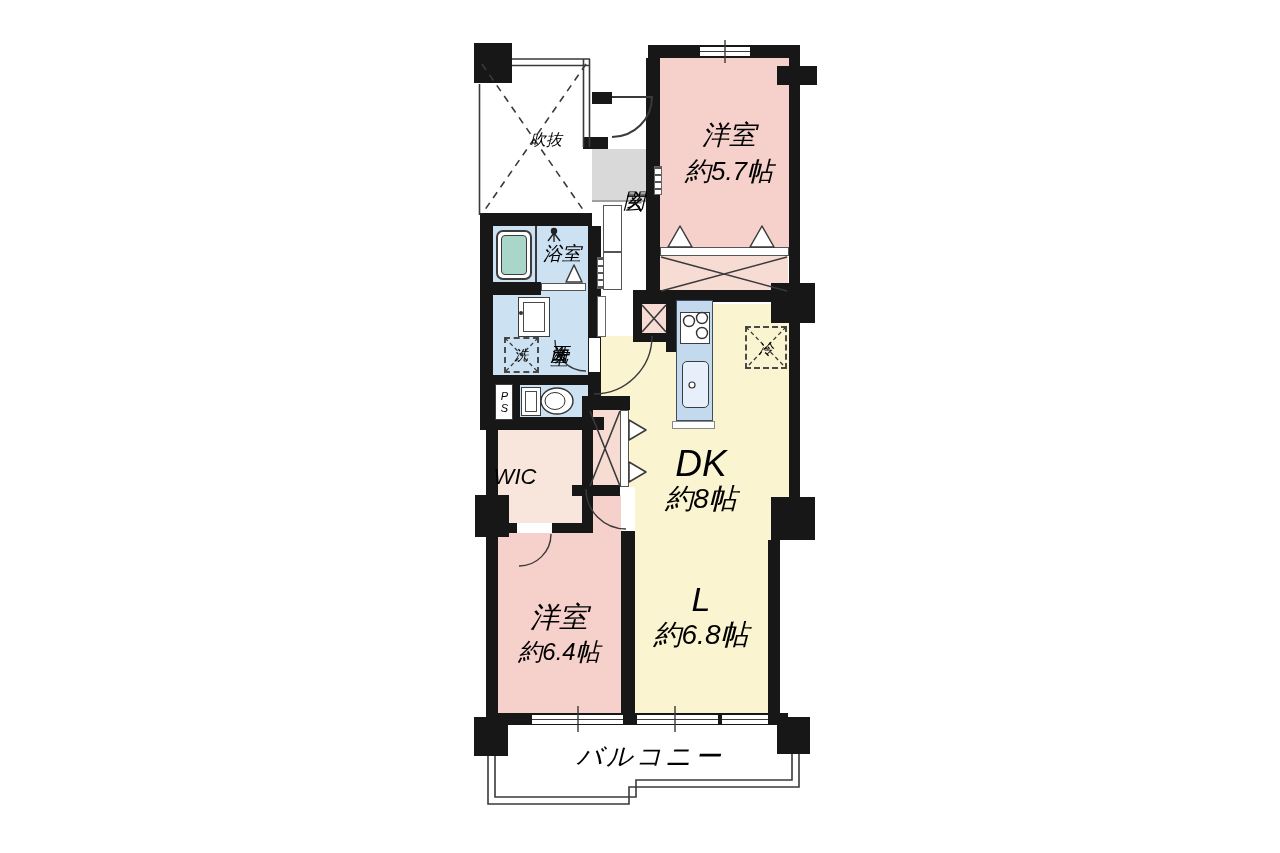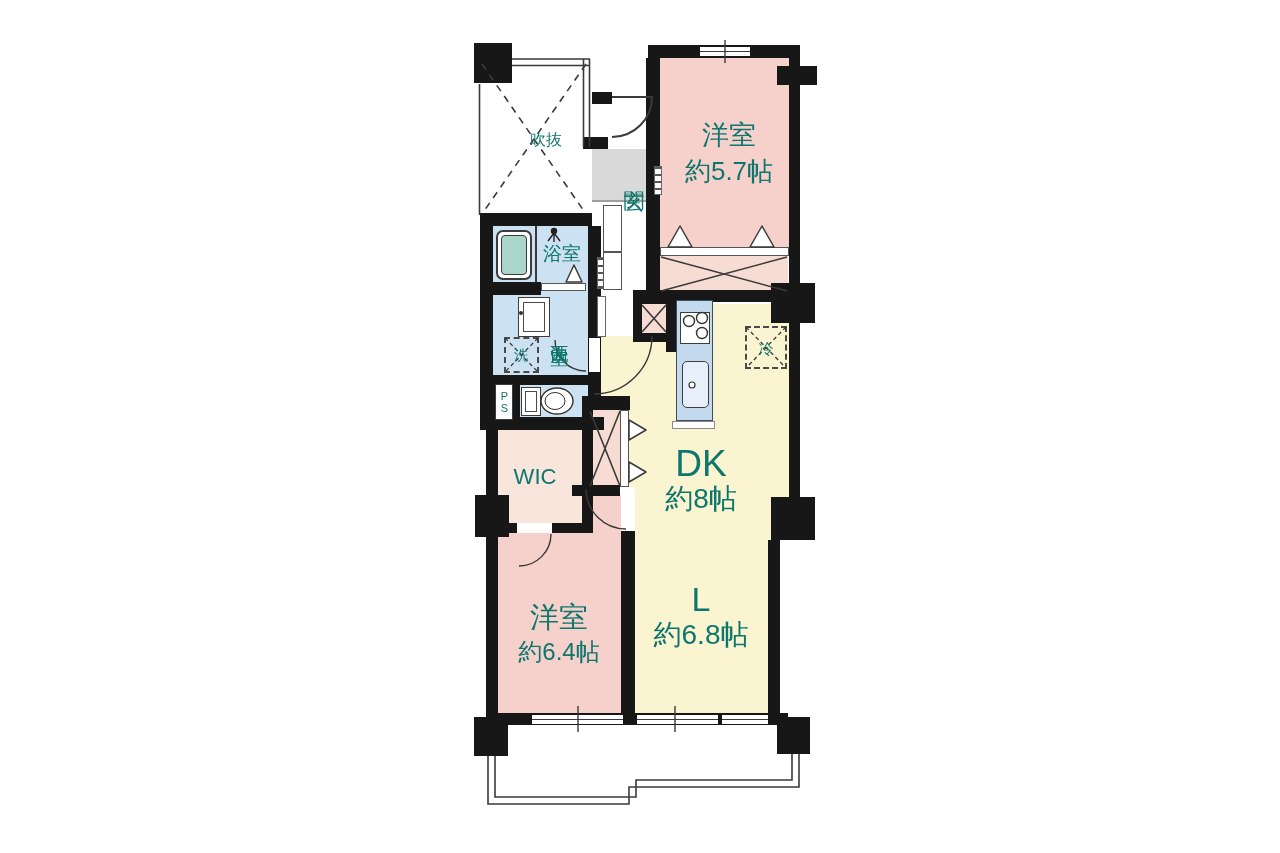--- a/index.html
+++ b/index.html
@@ -2,22 +2,22 @@
 <html style="--bg: #ffffff; --wall: #171717; --room-pink: #f6d1cc; --closet-pink: #f7dcd4; --wic-pink: #f8e5dc; --lk-yellow: #faf4d0; --wet-blue: #cce1f1; --counter-blue: #c3d9ed; --bathtub-teal: #a9d6c9; --entrance-gray: #d9d9d9; --line: #3a3a3a;"><head>
 <meta charset="utf-8">
 <style>
   html,body{margin:0;padding:0;background:#fff;}
   #stage{position:relative;width:1280px;height:853px;background:var(--bg,#fff);overflow:hidden;
          font-family:"Liberation Sans","DejaVu Sans",sans-serif;}
   #stage i{position:absolute;display:block;}
   .w{background:var(--wall,#171717);}
   .fill{position:absolute;}
   .gap{position:absolute;background:#fff;}
-  .lbl{position:absolute;transform:translate(-50%,-50%);white-space:nowrap;color:#0f766e;
-       line-height:1.15;text-align:center;}
+  .lbl{position:absolute;transform:translate(-50%,-50%);white-space:nowrap;color:#000000;
+       line-height:1.15;text-align:center;font-style:italic;}
   .vert{writing-mode:vertical-rl;text-orientation:upright;letter-spacing:2px;}
   .box{position:absolute;box-sizing:border-box;background:#fff;border:1.5px solid #3c3c3c;}
   .dashedbox{position:absolute;box-sizing:border-box;border:2px dashed #4a4a4a;background:transparent;}
   .track{position:absolute;box-sizing:border-box;background:#fff;border:1px solid #555;}
   .strip{position:absolute;box-sizing:border-box;background:#fff;border:1px solid #666;}
   .strip.ticks{background:repeating-linear-gradient(180deg,#555 0 2px,#fff 2px 7px);}
   svg{position:absolute;left:0;top:0;}
 </style>
 </head>
 <body>
@@ -170,22 +170,23 @@
   </svg>
 
   <div class="lbl" style="left:729px;top:136px;font-size:27px">洋室</div>
   <div class="lbl" style="left:729px;top:172px;font-size:26px">約5.7帖</div>
   <div class="lbl" style="left:701px;top:464px;font-size:37px">DK</div>
   <div class="lbl" style="left:701px;top:499px;font-size:28px">約8帖</div>
   <div class="lbl" style="left:701px;top:600px;font-size:34px">L</div>
   <div class="lbl" style="left:701px;top:635px;font-size:28px">約6.8帖</div>
   <div class="lbl" style="left:559px;top:618px;font-size:29px">洋室</div>
   <div class="lbl" style="left:559px;top:652px;font-size:24px">約6.4帖</div>
-  <div class="lbl" style="left:535px;top:477px;font-size:22px">WIC</div>
+  <div class="lbl" style="left:515px;top:477px;font-size:22px">WIC</div>
   <div class="lbl vert" style="left:634px;top:175px;font-size:21px">玄関</div>
   <div class="lbl" style="left:562px;top:254px;font-size:19px">浴室</div>
   <div class="lbl vert" style="left:559px;top:333px;font-size:18px;letter-spacing:1px">洗面室</div>
   <div class="lbl" style="left:546px;top:140px;font-size:16px">吹抜</div>
+  <div class="lbl" style="left:650px;top:757px;font-size:26px;letter-spacing:3px">バルコニー</div>
   <div class="lbl" style="left:521px;top:355px;font-size:14px">洗</div>
   <div class="lbl" style="left:766px;top:349px;font-size:15px">冷</div>
   <div class="lbl vert" style="left:504px;top:402px;font-size:11px;letter-spacing:0">PS</div>
 
 </div>
 
 </body></html>

